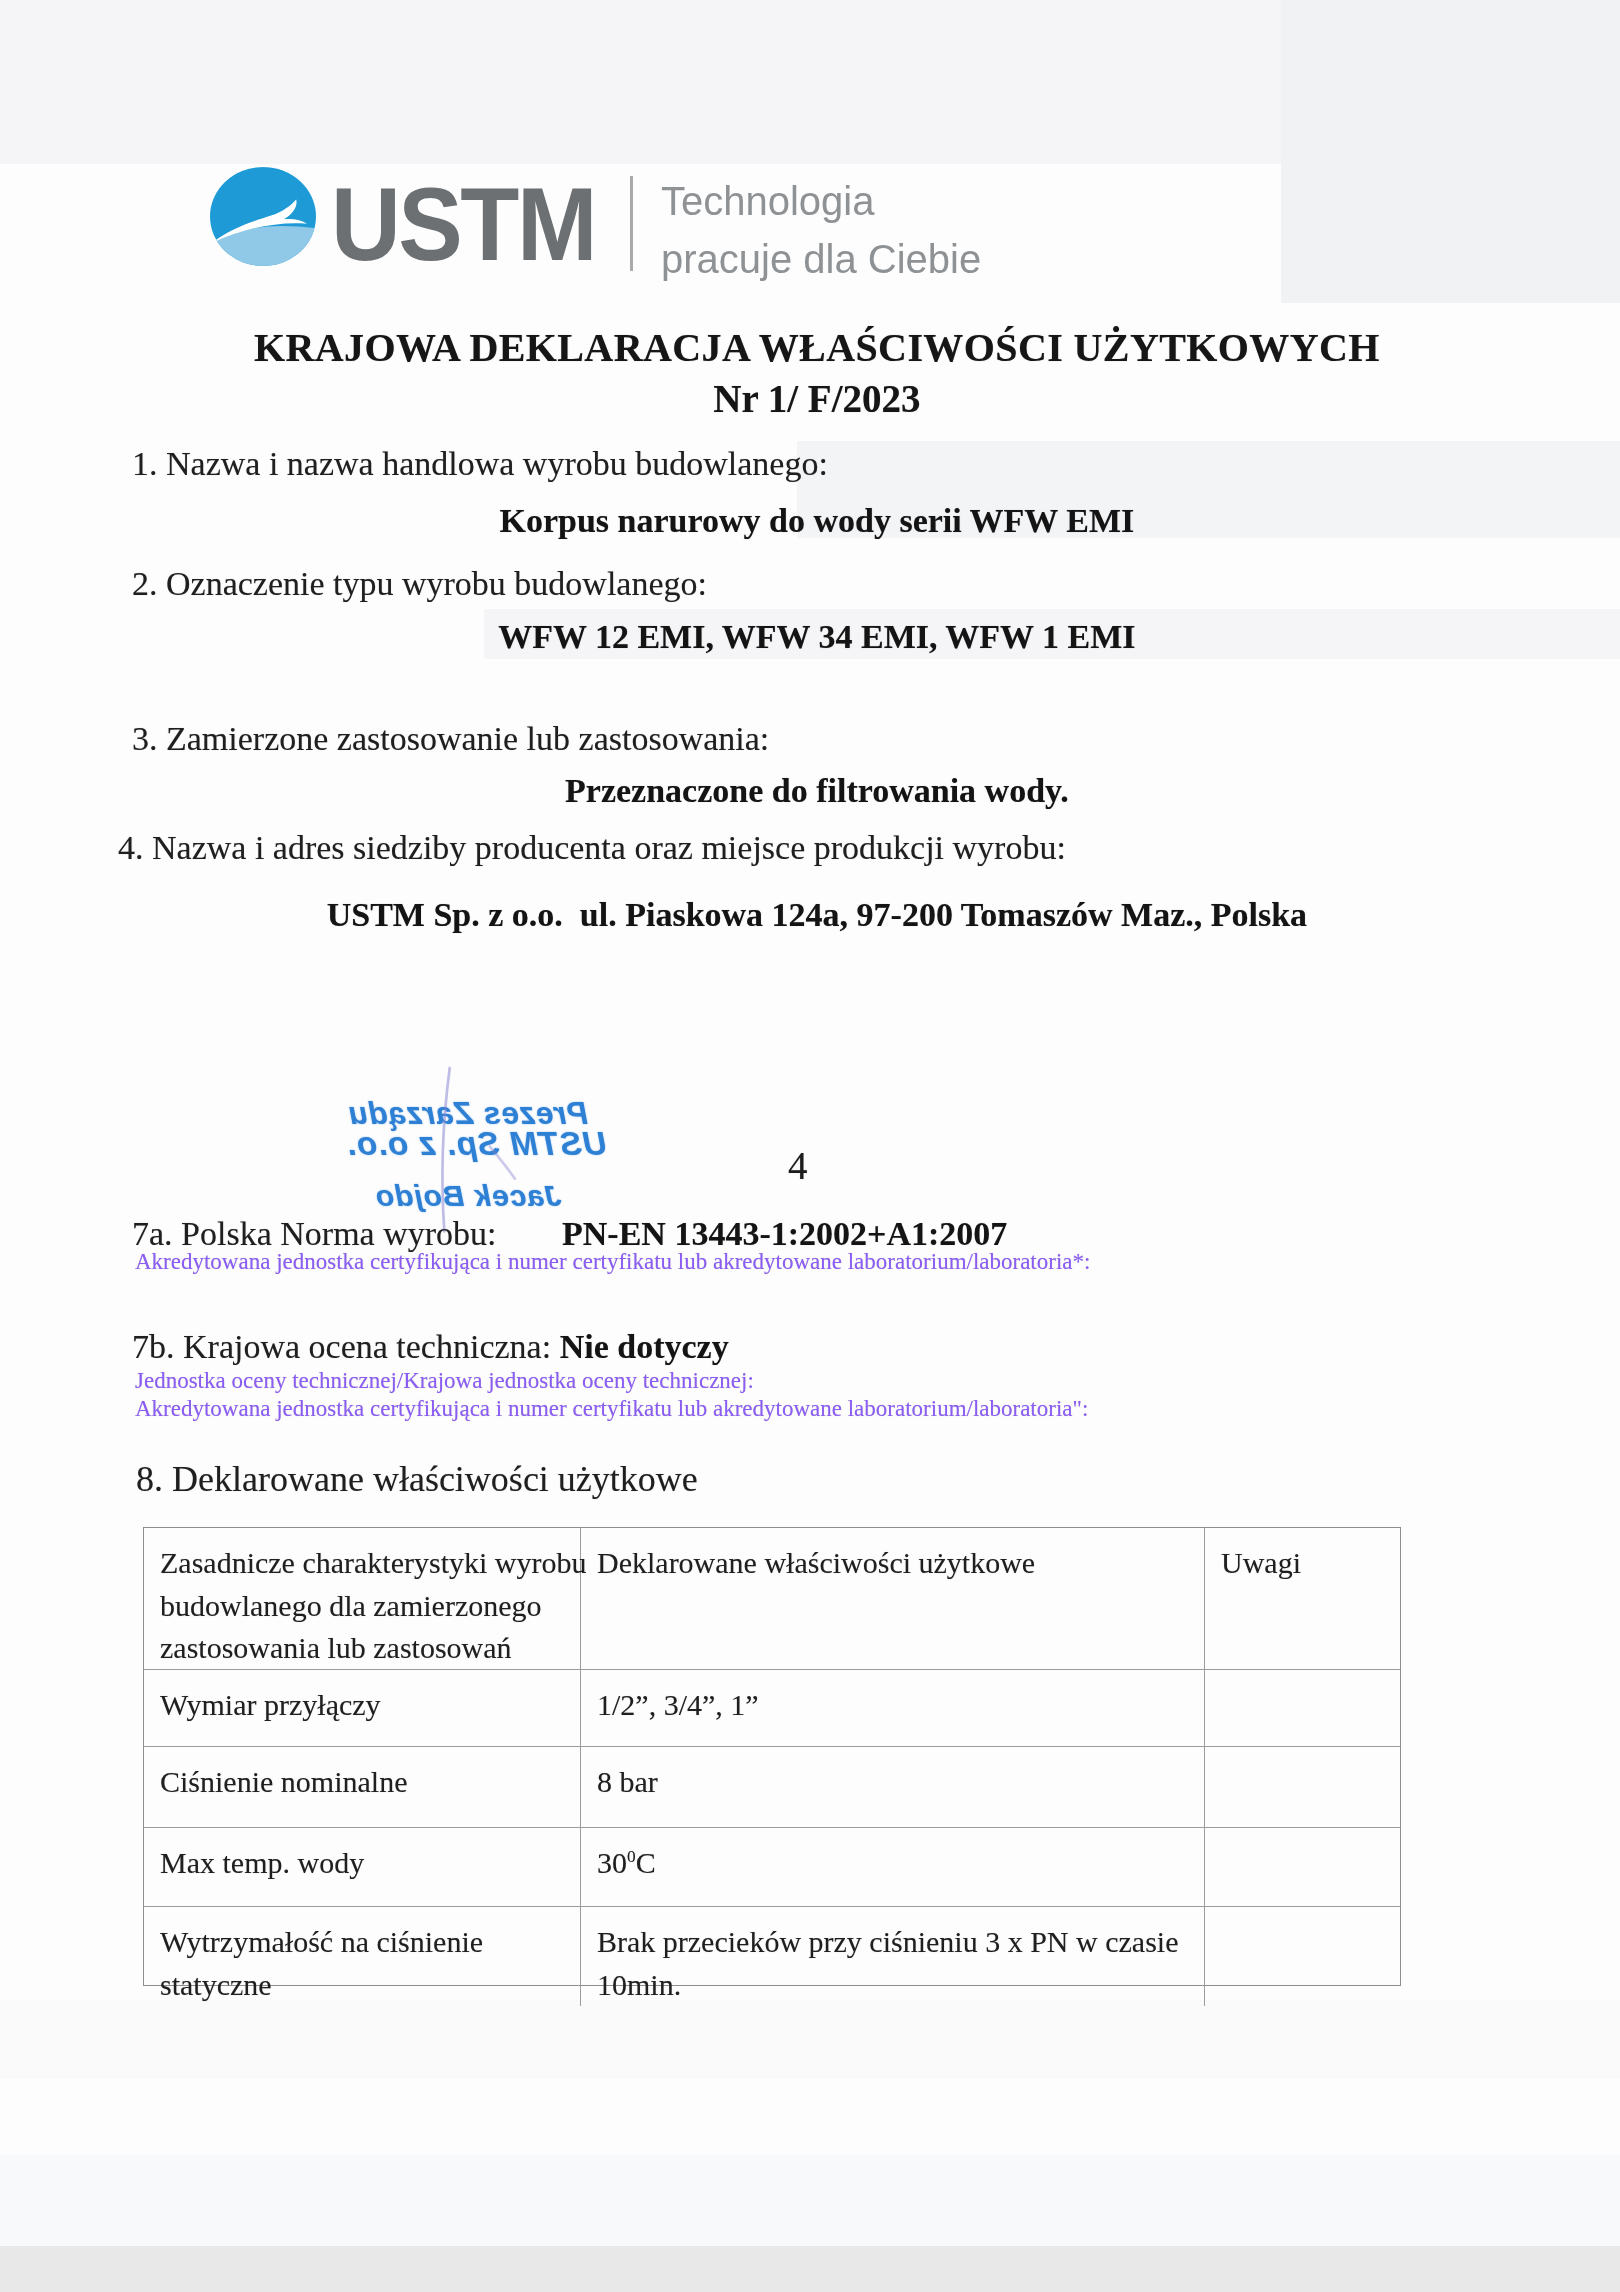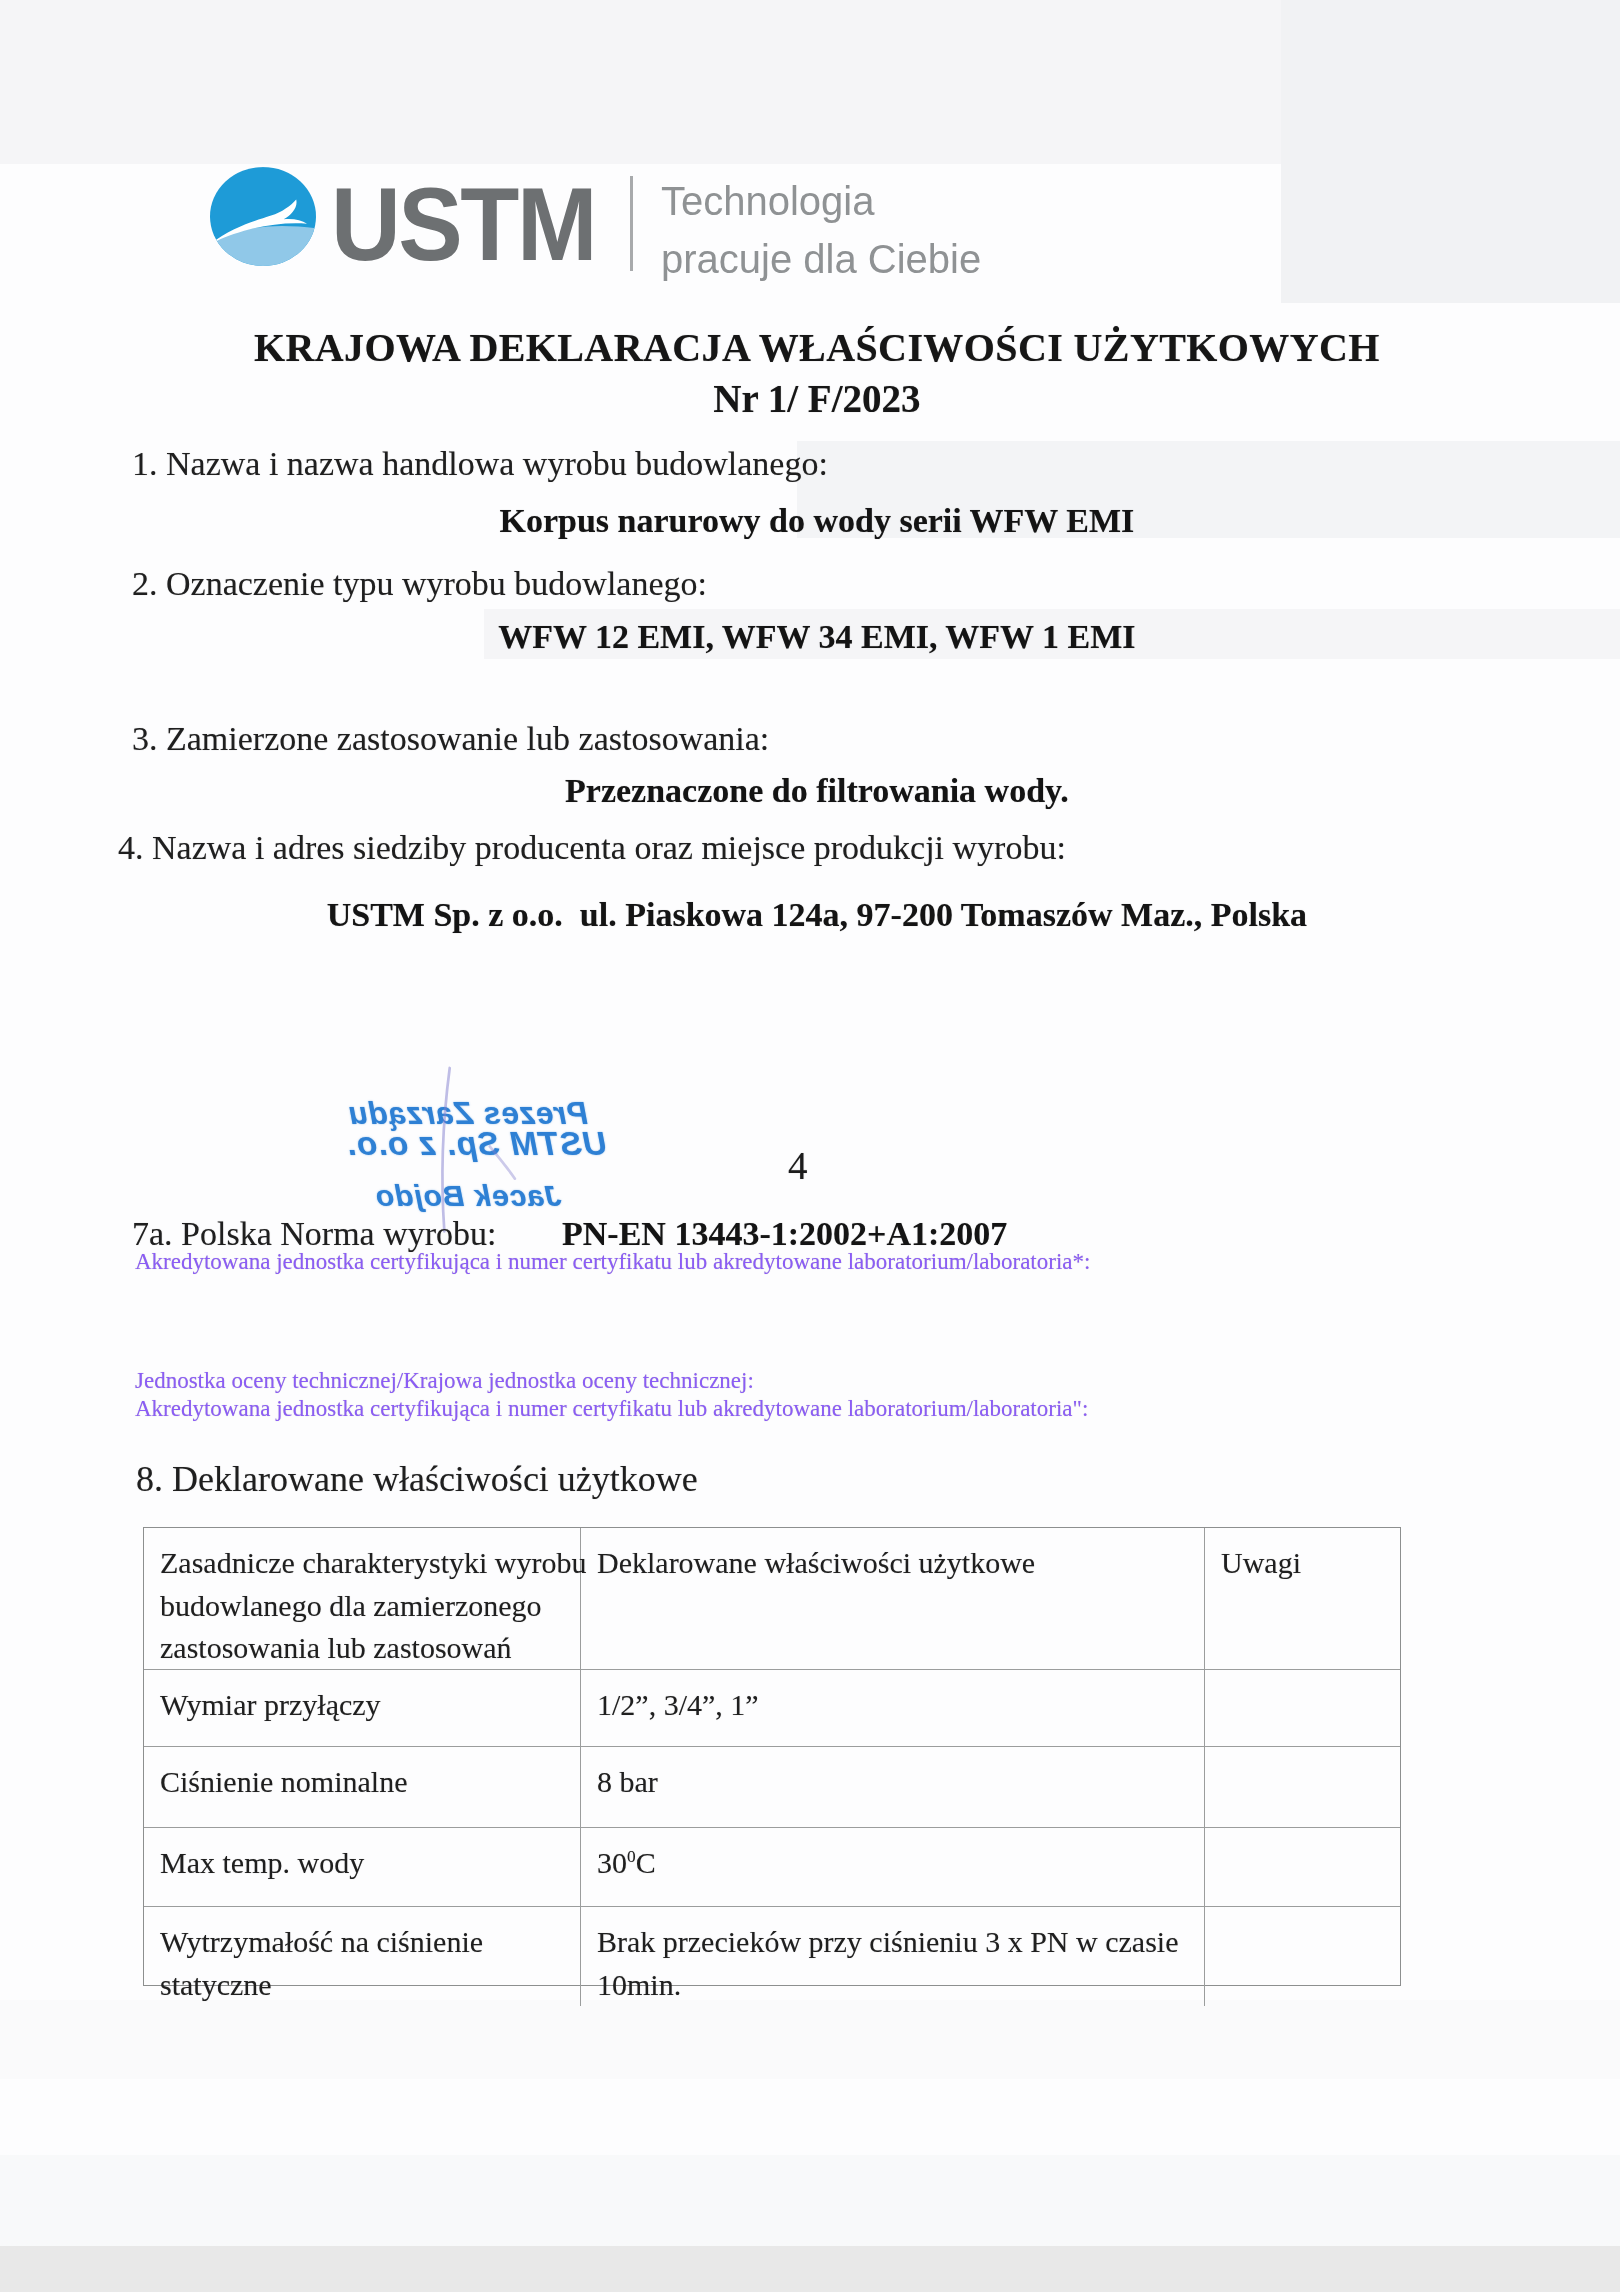--- a/index.html
+++ b/index.html
@@ -115,20 +115,21 @@
       <path d="M40,2 C33,55 29,115 34,185" stroke="rgba(130,125,205,0.5)" stroke-width="3" fill="none" stroke-linecap="round"></path>
       <path d="M85,90 C95,102 104,113 113,126" stroke="rgba(130,125,205,0.4)" stroke-width="3" fill="none" stroke-linecap="round"></path>
     </svg>
   </div>
   <div class="abs sys-value">4</div>
 
   <div class="abs line" style="left:132px;top:1214px;">7a. Polska Norma wyrobu:</div>
   <div class="abs line bold" style="left:562px;top:1214px;">PN-EN 13443-1:2002+A1:2007</div>
   <div class="abs small" style="left:135px;top:1248px;">Akredytowana jednostka certyfikująca i numer certyfikatu lub akredytowane laboratorium/laboratoria*:</div>
 
+  <div class="abs line" style="left:132px;top:1327px;"><span>7b. Krajowa ocena techniczna: </span><span class="bold">Nie dotyczy</span></div>
   <div class="abs small" style="left:135px;top:1367px;">Jednostka oceny technicznej/Krajowa jednostka oceny technicznej:</div>
   <div class="abs small" style="left:135px;top:1395px;">Akredytowana jednostka certyfikująca i numer certyfikatu lub akredytowane laboratorium/laboratoria":</div>
 
   <div class="abs line" style="left:136px;top:1458px;font-size:36px;">8. Deklarowane właściwości użytkowe</div>
 
   <div class="abs decl-table">
     <div class="cell">Zasadnicze charakterystyki wyrobu
 budowlanego dla zamierzonego
 zastosowania lub zastosowań</div>
     <div class="cell">Deklarowane właściwości użytkowe</div>

